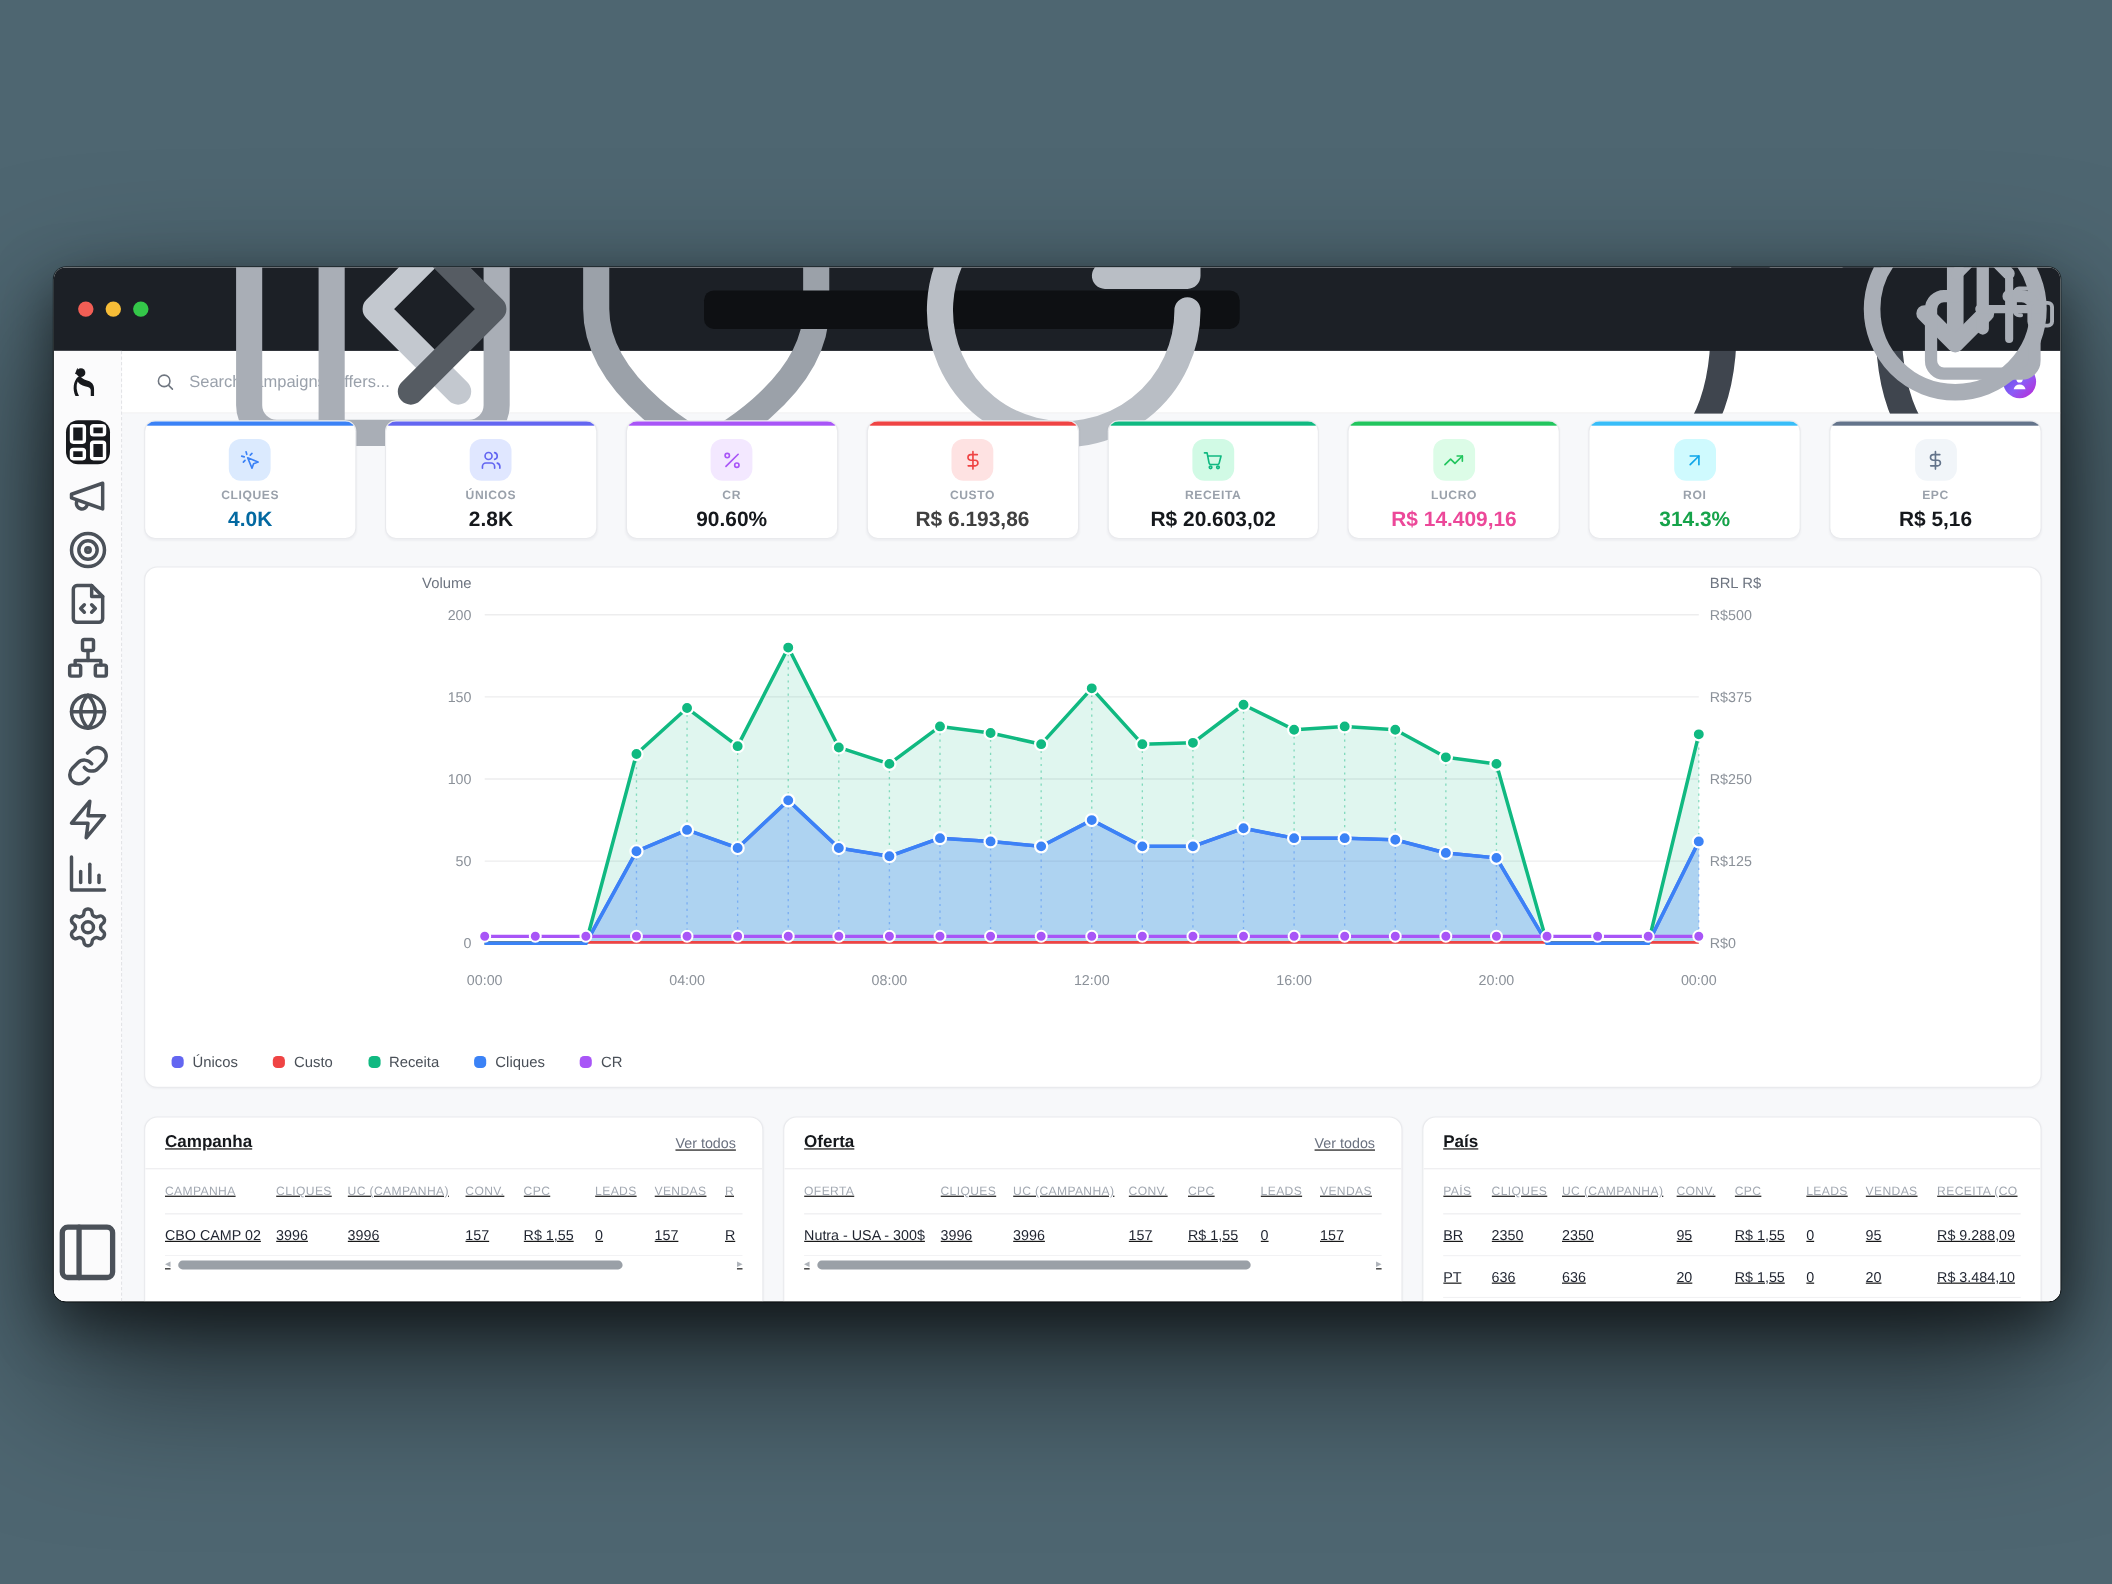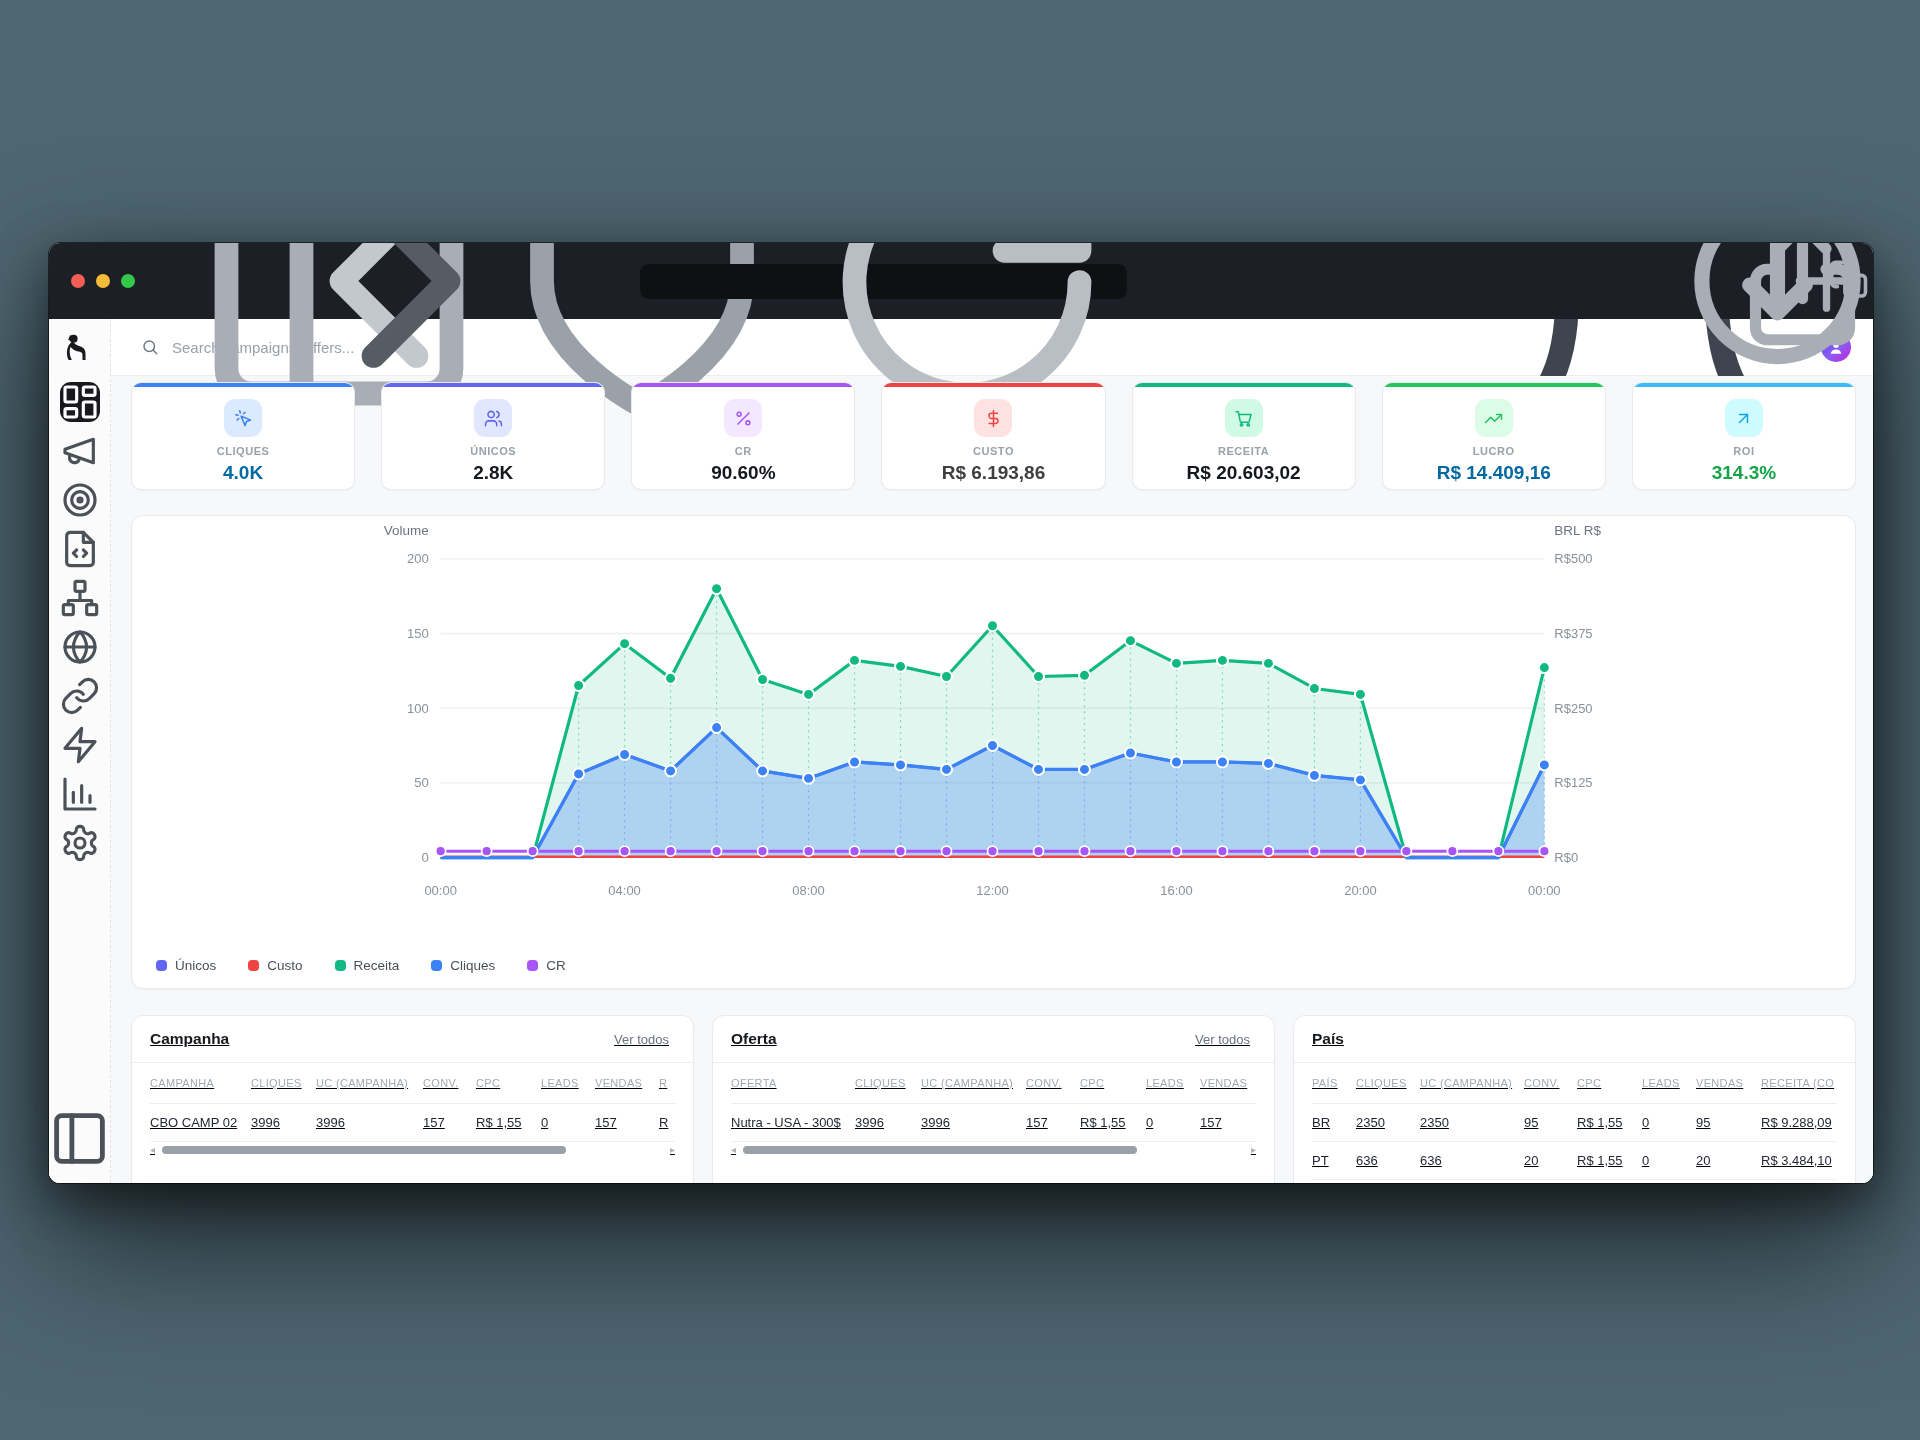--- a/index.html
+++ b/index.html
@@ -377,34 +377,47 @@
     <div class="kpi-accent" style="background: rgb(34, 197, 94);"></div>
     <div class="kpi-chip" style="background: rgb(220, 252, 231); color: rgb(34, 197, 94);">
                   <span style="display:flex">
                     <svg viewBox="0 0 24 24" fill="none" stroke="currentColor" stroke-width="1.9" stroke-linecap="round" stroke-linejoin="round" style="width:19px;height:19px">
                       <path d="M22 7l-8.5 8.5-5-5L2 17"></path>
                       <path d="M16 7h6v6"></path>
                     </svg>
                   </span>
                 </div>
     <div class="kpi-label">LUCRO</div>
-    <div class="kpi-value" style="color: #0369a1;">R$ 14.409,16</div>
+    <div class="kpi-value" style="color: #ec4899;">R$ 14.409,16</div>
   </div>
               <div class="kpi-card">
     <div class="kpi-accent" style="background: rgb(56, 189, 248);"></div>
     <div class="kpi-chip" style="background: rgb(207, 250, 254); color: rgb(14, 165, 233);">
                   <span style="display:flex">
                     <svg viewBox="0 0 24 24" fill="none" stroke="currentColor" stroke-width="1.9" stroke-linecap="round" stroke-linejoin="round" style="width:19px;height:19px">
                       <path d="M7 17L17 7"></path>
                       <path d="M7 7h10v10"></path>
                     </svg>
                   </span>
                 </div>
     <div class="kpi-label">ROI</div>
     <div class="kpi-value" style="color: rgb(22, 163, 74);">314.3%</div>
+  </div>
+              <div class="kpi-card">
+    <div class="kpi-accent" style="background: rgb(100, 116, 139);"></div>
+    <div class="kpi-chip" style="background: rgb(241, 245, 249); color: rgb(100, 116, 139);">
+                  <span style="display:flex">
+                    <svg viewBox="0 0 24 24" fill="none" stroke="currentColor" stroke-width="1.9" stroke-linecap="round" stroke-linejoin="round" style="width:19px;height:19px">
+                      <path d="M12 2v20"></path>
+                      <path d="M17 5.5H9.5a3.2 3.2 0 0 0 0 6.4h5a3.2 3.2 0 0 1 0 6.4H6.5"></path>
+                    </svg>
+                  </span>
+                </div>
+    <div class="kpi-label">EPC</div>
+    <div class="kpi-value" style="color: rgb(21, 24, 28);">R$ 5,16</div>
   </div>
             </div>
 
           <div class="chart-panel">
             <svg class="plot" id="chart-svg" viewBox="0 0 1725 474" preserveAspectRatio="none">
                 <line x1="309" x2="1414" y1="43" y2="43" stroke="#ededee" stroke-width="1.3"></line>
                 <text class="tick" x="297" y="47.5" text-anchor="end">200</text>
                 <line x1="309" x2="1414" y1="118" y2="118" stroke="#ededee" stroke-width="1.3"></line>
                 <text class="tick" x="297" y="122.5" text-anchor="end">150</text>
                 <line x1="309" x2="1414" y1="193" y2="193" stroke="#ededee" stroke-width="1.3"></line>

